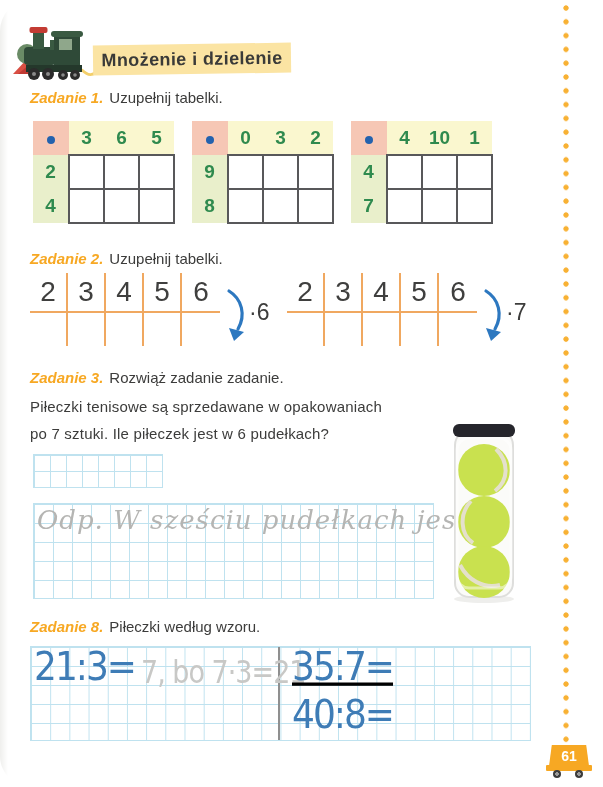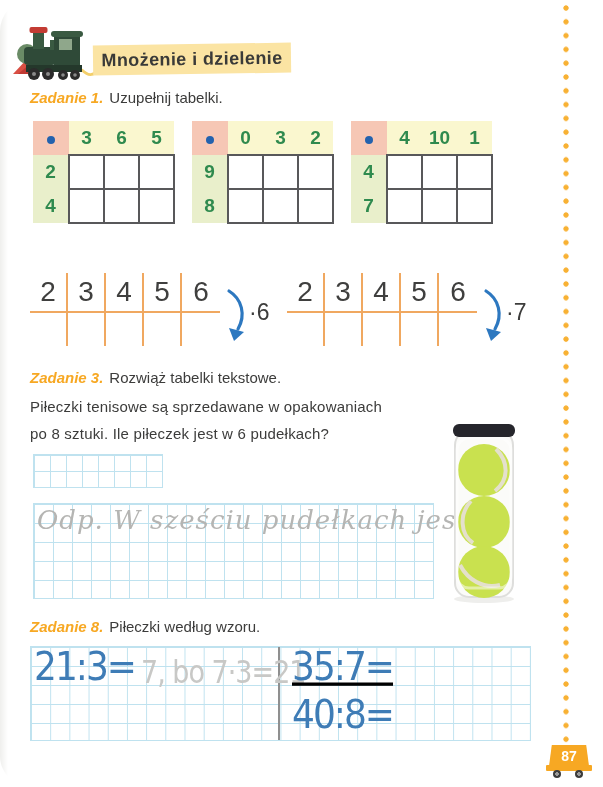--- a/index.html
+++ b/index.html
@@ -184,20 +184,23 @@
       <tr>
         <td class="c-side">7</td>
         <td class="c-blank"></td>
         <td class="c-blank"></td>
         <td class="c-blank"></td>
       </tr>
     </tbody>
       </table>
   </div>
 
+  <div class="task-head" style="top:250px;">
+    <span class="z">Zadanie 2.</span><span>Uzupełnij tabelki.</span>
+  </div>
 
   <div class="seq-block" style="left:30px; top:273px;">
     <div class="seq-grid">
       <span class="sc top">2</span>
       <span class="sc top">3</span>
       <span class="sc top">4</span>
       <span class="sc top">5</span>
       <span class="sc top">6</span>
       <span class="sc"></span>
       <span class="sc"></span>
@@ -226,26 +229,26 @@
       <span class="sc"></span>
     </div>
     <svg class="seq-arrow" width="26" height="58" viewBox="0 0 26 58">
       <path d="M4 4 C17 12 21 28 13 42" fill="none" stroke="#2D78C0" stroke-width="3.2" stroke-linecap="round"></path>
       <polygon points="9,54 4,41 19,45" fill="#2D78C0"></polygon>
     </svg>
     <span class="seq-mult">·7</span>
   </div>
 
   <div class="task-head" style="top:369px;">
-    <span class="z">Zadanie 3.</span><span>Rozwiąż tabelki tekstowe.</span>
+    <span class="z">Zadanie 3.</span><span>Rozwiąż zadanie zadanie.</span>
   </div>
 
   <div class="prob-text">
     <div>Piłeczki tenisowe są sprzedawane w opakowaniach</div>
-    <div>po 8 sztuki. Ile piłeczek jest w 6 pudełkach?</div>
+    <div>po 7 sztuki. Ile piłeczek jest w 6 pudełkach?</div>
   </div>
 
   <div class="bluegrid grid-small"></div>
   <div class="bluegrid grid-large"></div>
   <span class="ans-hint">Odp. W sześciu pudełkach jest</span>
 
   <svg class="tube" width="74" height="182" viewBox="0 0 74 182">
     <ellipse cx="38" cy="177" rx="30" ry="4" fill="#EEEEEC"></ellipse>
     <rect x="9" y="9" width="58" height="166" rx="14" fill="#FBFBF9" stroke="#DEDEDC" stroke-width="2"></rect>
     <circle cx="38" cy="48" r="26" fill="#C9E14F"></circle>
@@ -271,18 +274,18 @@
     <span class="divx">7, bo 7·3=21</span>
   </div>
   <div class="t4-item t4-p2">
     <span class="divq">35:7=</span>
   </div>
   <div class="t4-item t4-p4">
     <span class="divq">40:8=</span>
   </div>
 
   <div class="wagon">
-    <div class="wagon-top">87</div>
+    <div class="wagon-top">61</div>
     <div class="wagon-base"></div>
     <div class="wheel w1"></div>
     <div class="wheel w2"></div>
   </div>
 </div>
 
 </body></html>

